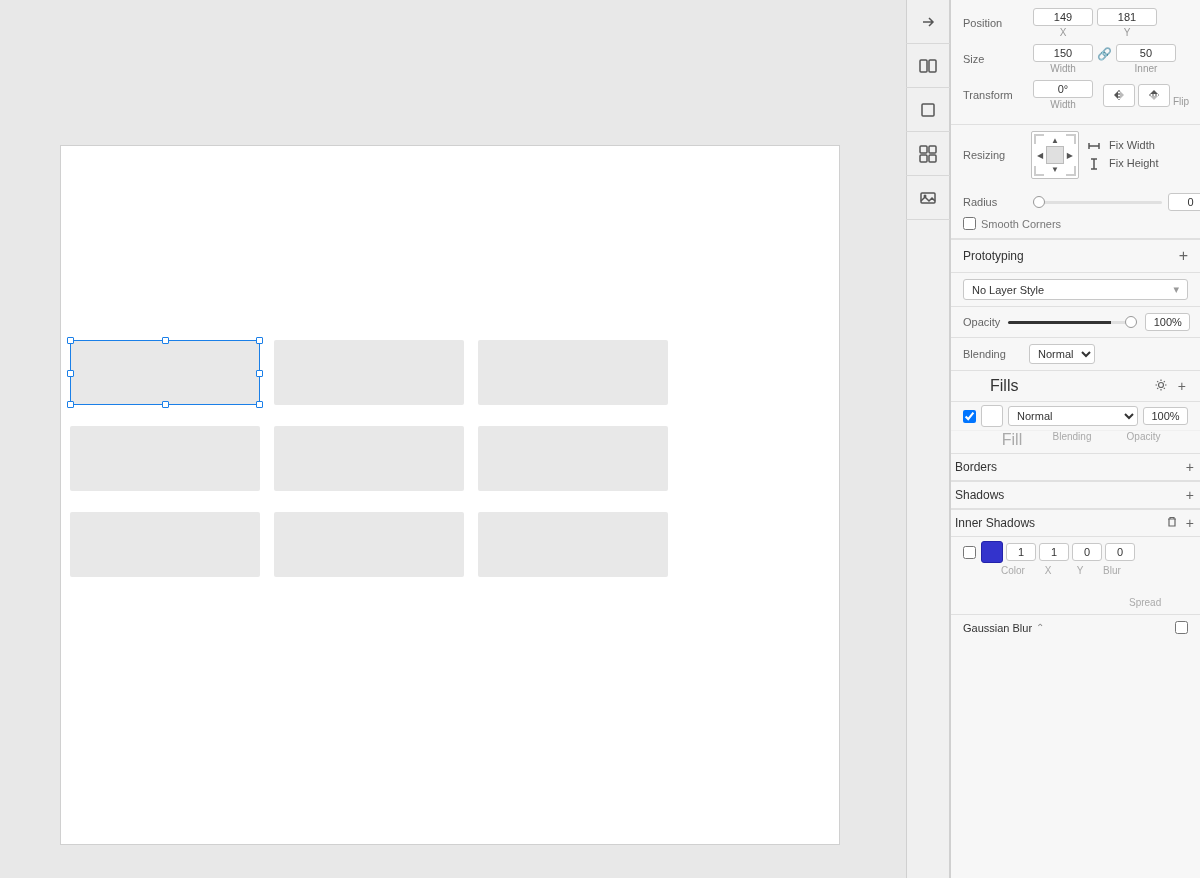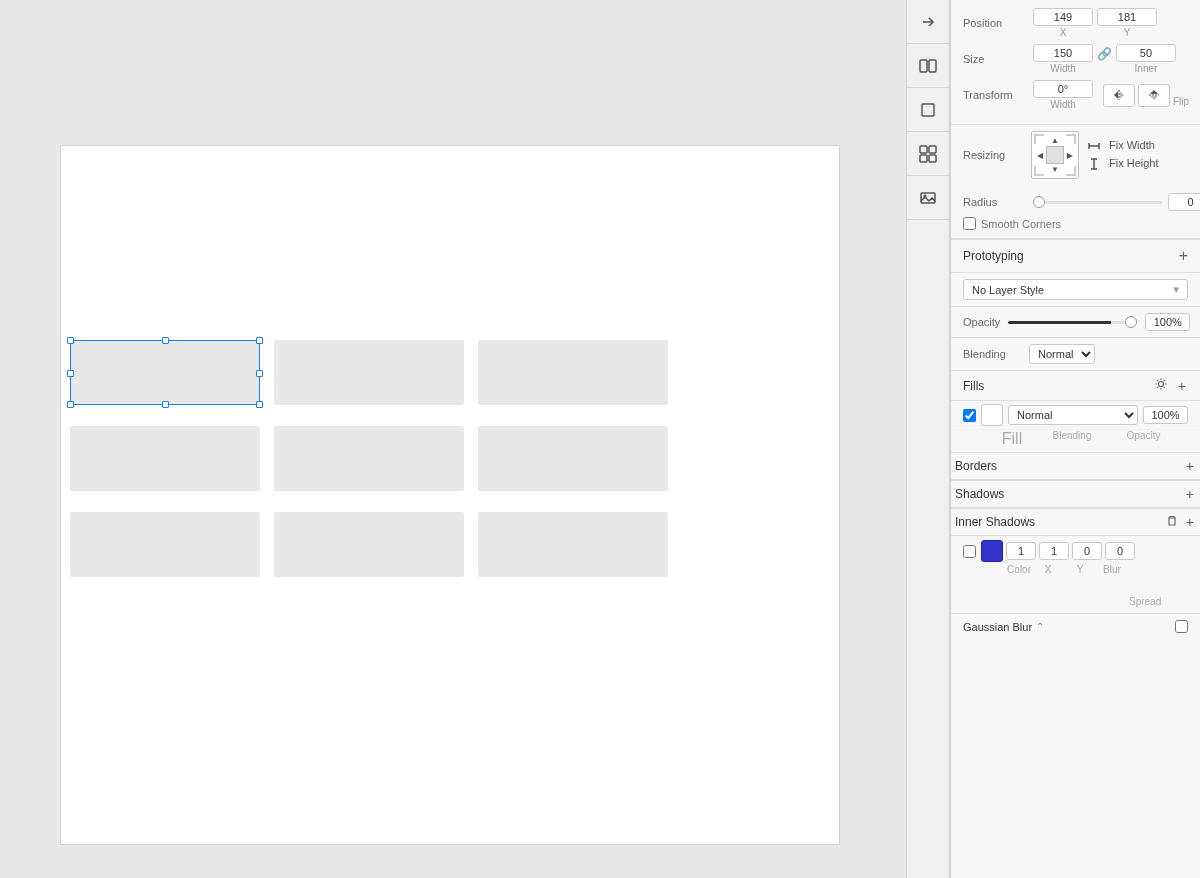--- a/index.html
+++ b/index.html
@@ -327,23 +327,24 @@
     
     .fills-header {
       display: flex;
       align-items: center;
       justify-content: space-between;
       padding: 6px 12px;
       border-bottom: 1px solid #e0e0e0;
     }
 
     .fills-header-left {
-      font-size: 12px;
+      font-size: 16px;
       font-weight: 500;
       color: #333;
+      margin-left: 27px;
     }
 
     .fills-header-right {
       display: flex;
       gap: 6px;
       align-items: center;
     }
 
     .icon-btn {
       background: none;
@@ -662,21 +663,21 @@
     <div class="shadow-values-row">
       <input type="checkbox" style="margin-right: 2px;">
       <div style="width: 22px; height: 22px; background: #3333cc; border: 1px solid #2222aa; border-radius: 3px; cursor: pointer;"></div>
       <input class="shadow-input" type="text" value="1" style="">
       <input class="shadow-input" type="text" value="1" style="">
       <input class="shadow-input" type="text" value="0" style="">
       <input class="shadow-input" type="text" value="0" style="">
     </div>
 
     <div style="display: flex; padding-left: 38px; gap: 2px; margin-top: 2px;">
-      <span style="width: 30px; text-align: right; font-size: 10px; color: #aaa;">Color</span>
+      <span style="width: 30px; text-align: left; font-size: 10px; color: #aaa;">Color</span>
       <span style="width: 30px; text-align: center; font-size: 10px; color: #aaa;">X</span>
       <span style="width: 30px; text-align: center; font-size: 10px; color: #aaa;">Y</span>
       <span style="width: 30px; text-align: center; font-size: 10px; color: #aaa;">Blur</span>
       <span style="width: 30px; text-align: center; font-size: 10px; color: #aaa; margin-top: 32px;">Spread</span>
     </div>
   </div>
 
   <div class="gaussian-row">
     <span class="gaussian-label">
       <span>Gaussian Blur</span>

